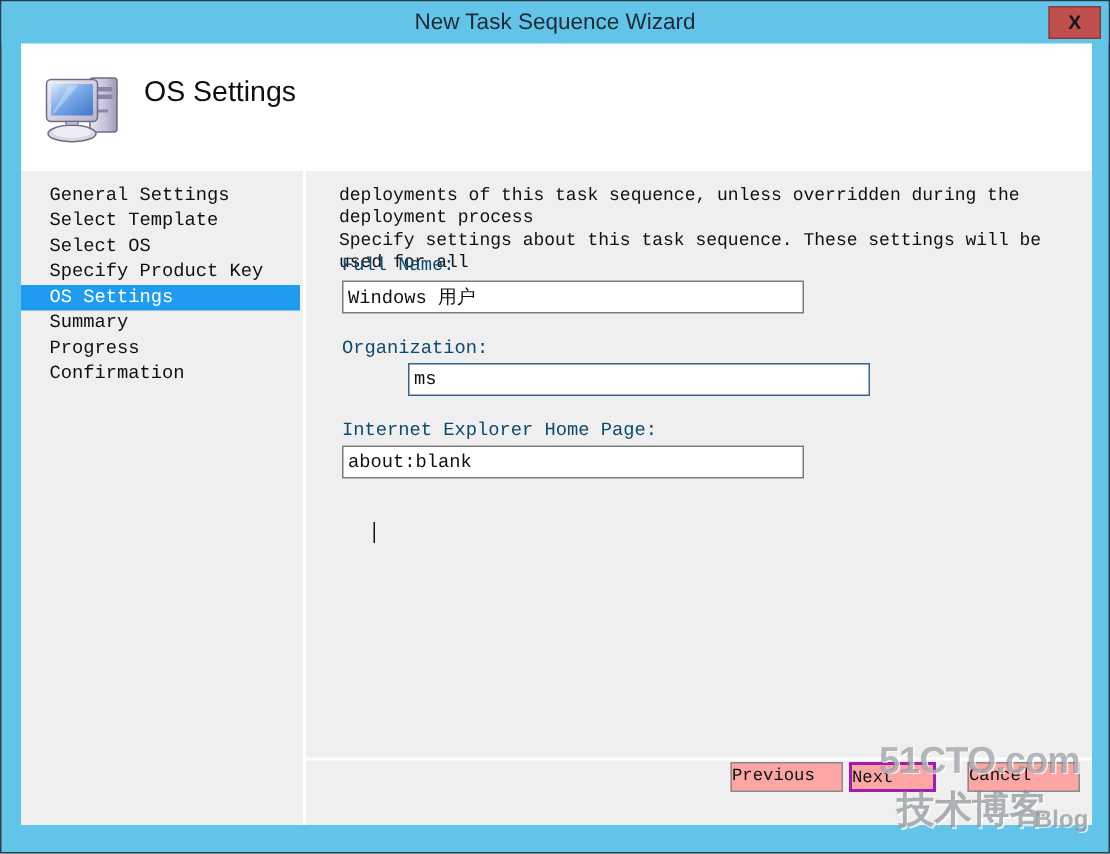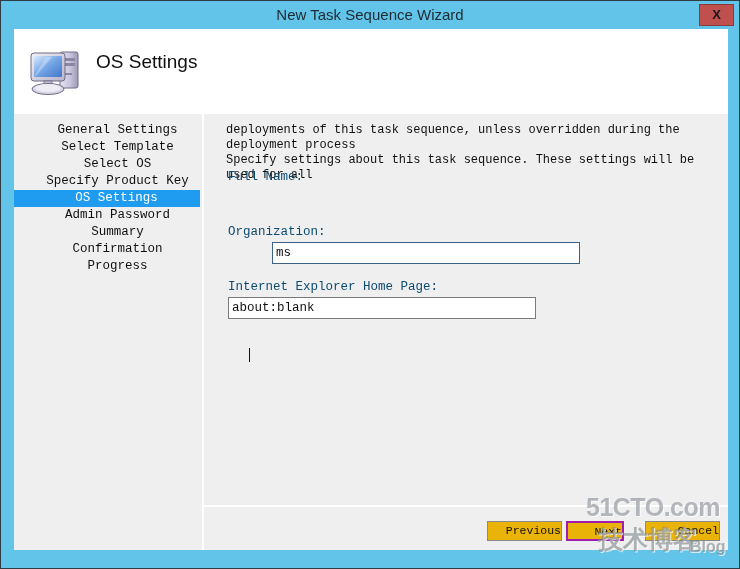--- a/index.html
+++ b/index.html
@@ -125,21 +125,20 @@
   .nav-item {
     position: relative;
     height: 17px;
     line-height: 17px;
     padding-left: 19px;
     font-family: "Liberation Mono", "DejaVu Sans Mono", monospace;
     font-size: 12.5px;
     color: #101010;
     white-space: nowrap;
     cursor: default;
-    text-align: center;
   }
   .nav-item.selected {
     background: #1f9cf0;
     color: #ffffff;
     width: 167px;
   }
 
   
   .content {
     position: absolute;
@@ -206,29 +205,29 @@
   }
   .footer {
     position: absolute;
     left: 190px;
     top: 393px;
     width: 524px;
     height: 43px;
   }
   .btn {
     position: absolute;
-    top: 14px;
+    top: 1px;
     height: 20px;
     box-sizing: border-box;
-    background: #eab308;
+    background: #fca5a5;
     border: 1px solid #8a8a8a;
     font-family: "Liberation Mono", "DejaVu Sans Mono", monospace;
     font-size: 11.5px;
     color: #101010;
-    text-align: right;
+    text-align: left;
     line-height: 18px;
     cursor: pointer;
     white-space: nowrap;
   }
   .btn-previous { left: 283px; width: 75px; }
   .btn-next     { left: 362px; width: 58px; border: 2px solid #a21caf; }
   .btn-cancel   { left: 441px; width: 75px; }
 
   
   .watermark {
@@ -324,36 +323,36 @@
 
   <div class="body-area">
 
     <div class="sidebar">
       <div class="nav-list">
         <div class="nav-item">General Settings</div>
         <div class="nav-item">Select Template</div>
         <div class="nav-item">Select OS</div>
         <div class="nav-item">Specify Product Key</div>
         <div class="nav-item selected">OS Settings</div>
-        <div class="nav-item">Admin Password</div>
         <div class="nav-item">Summary</div>
+        <div class="nav-item">Progress</div>
         <div class="nav-item">Confirmation</div>
-        <div class="nav-item">Progress</div>
       </div>
     </div>
 
     <div class="divider-v"></div>
 
     <div class="content">
       <div class="intro">
         <div>deployments of this task sequence, unless overridden during the deployment process</div>
         <div>Specify settings about this task sequence.  These settings will be used for all</div>
       </div>
 
       <div class="field-label" style="left:24px; top:56px;">Full Name:</div>
+      <input class="field-input" style="top: 73px;" type="text" value="Windows 用户">
 
       <div class="field-label" style="left:24px; top:111px;">Organization:</div>
       <input class="field-input focused" style="top: 128px;" type="text" value="ms">
       <div class="caret"></div>
 
       <div class="field-label" style="left:24px; top:166px;">Internet Explorer Home Page:</div>
       <input class="field-input" style="top: 183px;" type="text" value="about:blank">
     </div>
 
     <div class="divider-h"></div>

